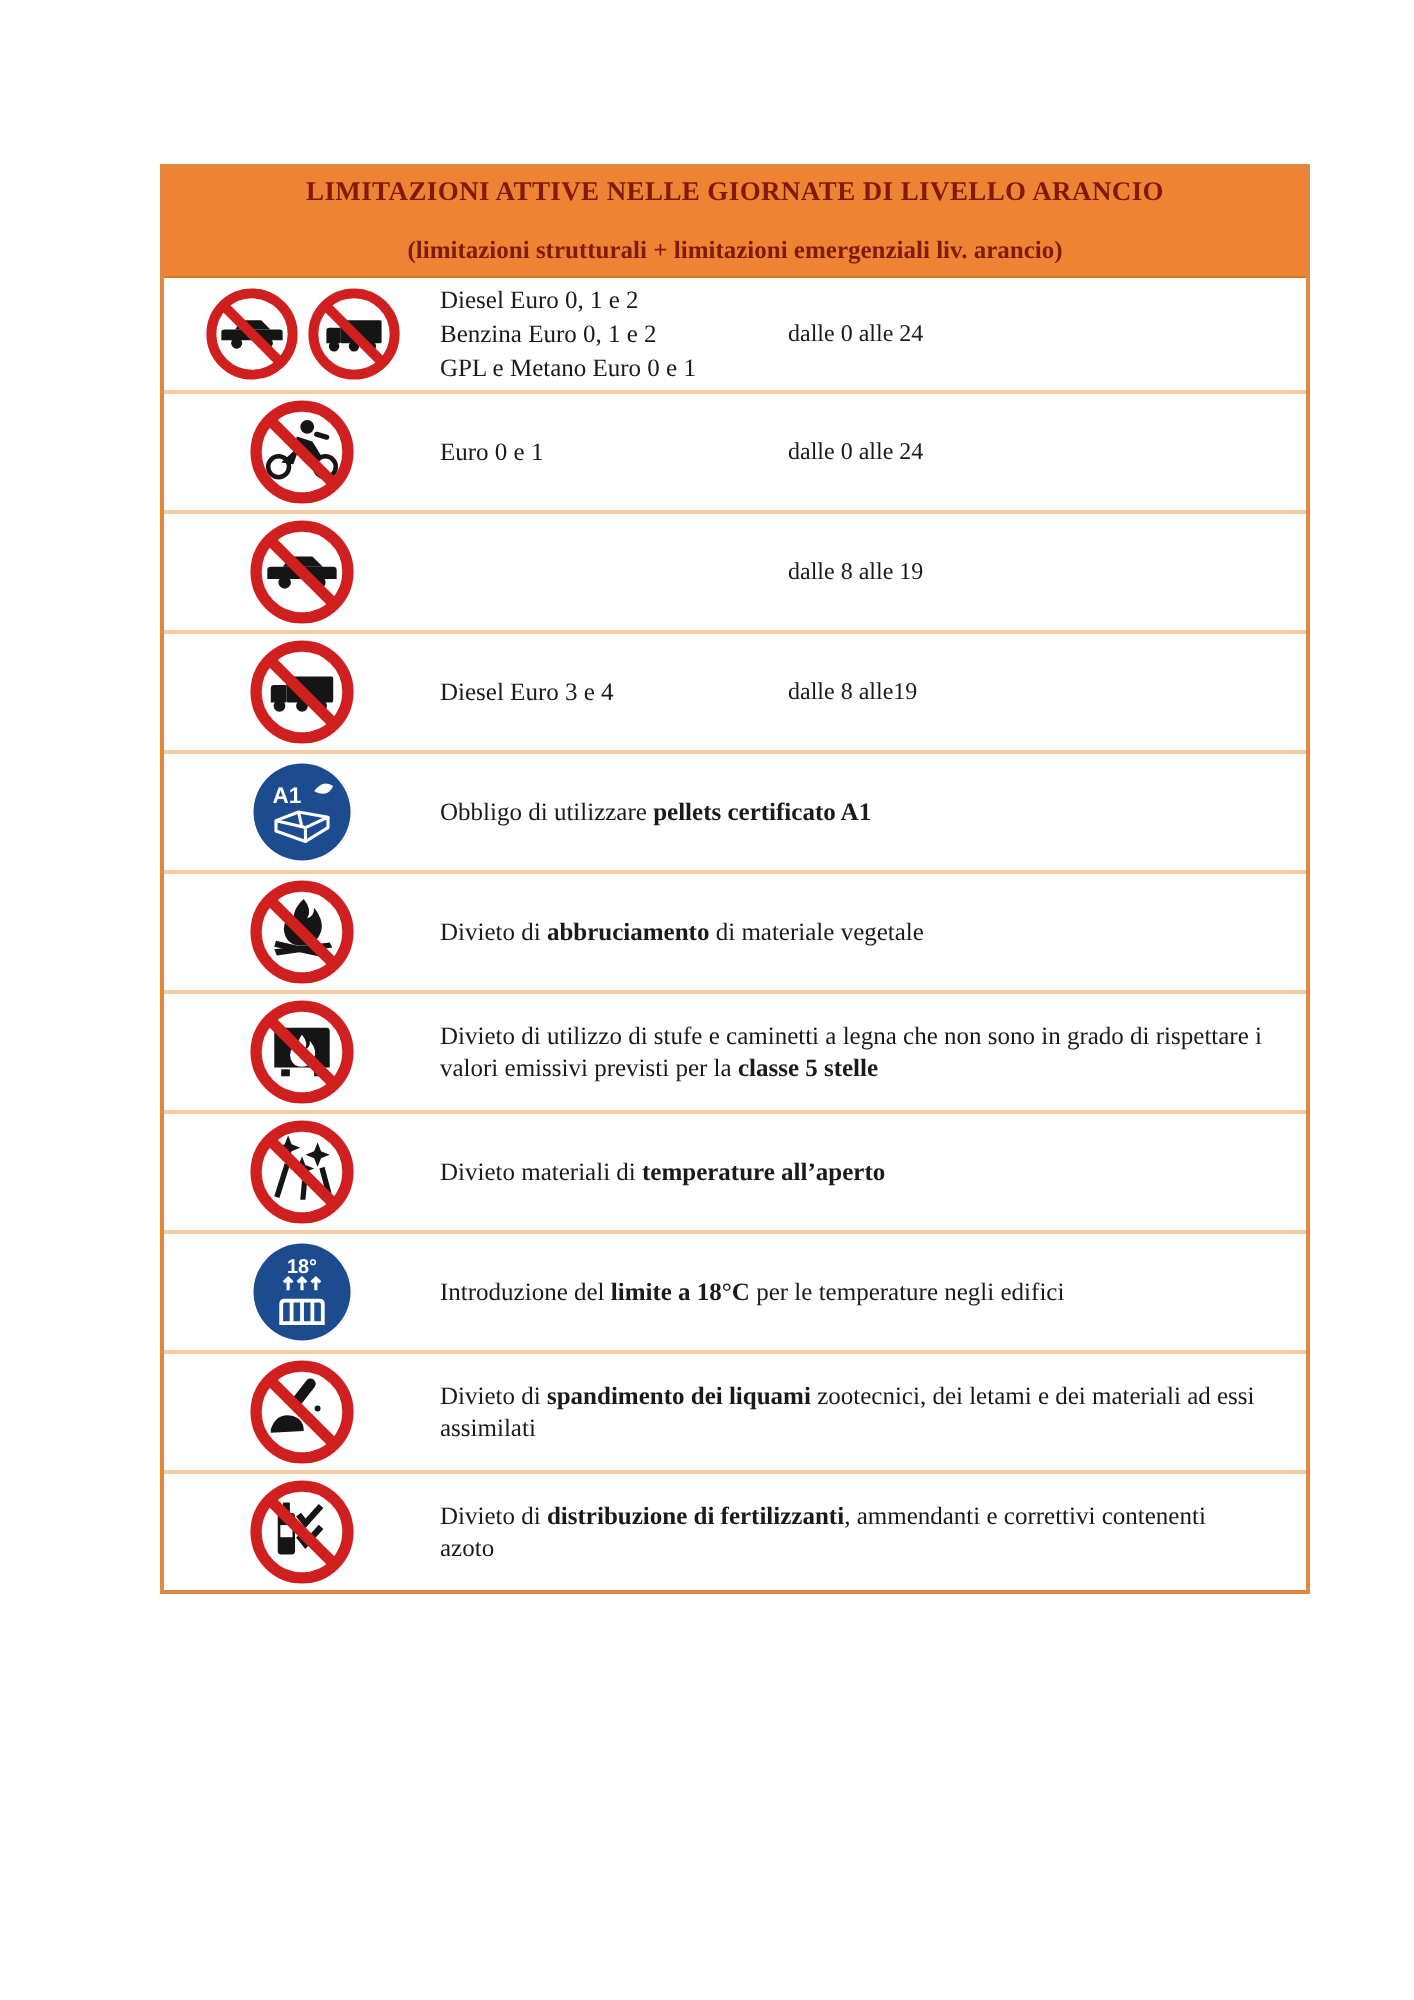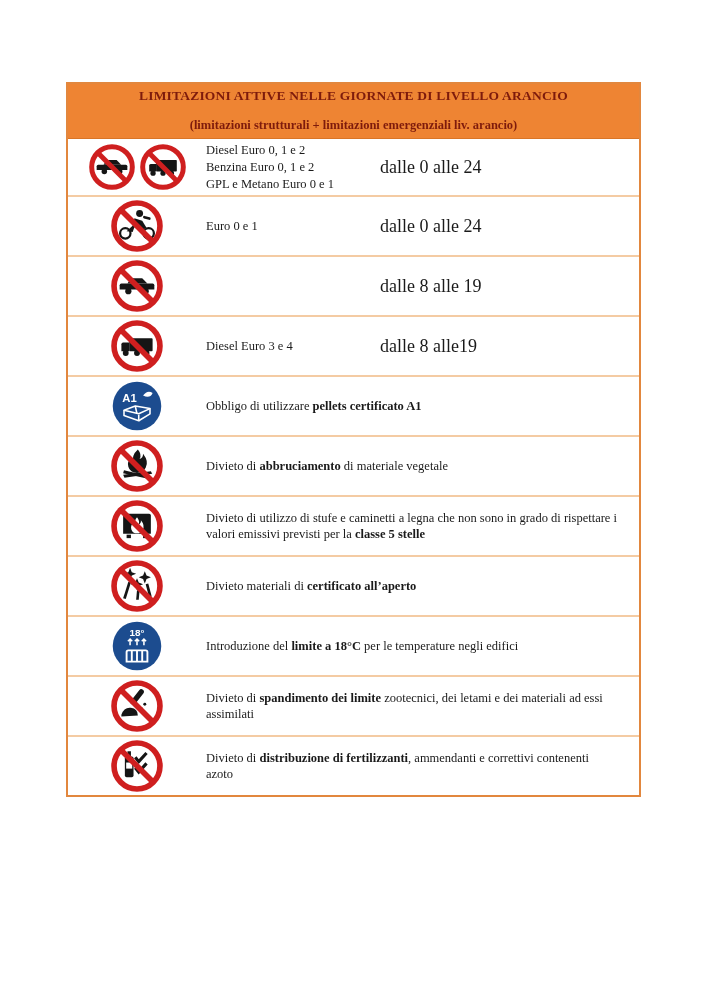--- a/index.html
+++ b/index.html
@@ -2,21 +2,21 @@
 <html><head>
 <meta charset="utf-8">
 <style>
   html,body { margin:0; padding:0; }
   body {
     width:707px; height:1000px; background:#ffffff; position:relative;
     font-family:"Liberation Serif","DejaVu Serif",serif; color:#1a1a1a;
     overflow:hidden;
   }
   .table {
-    position:absolute; left:66px; top:82px; width:575px;
+    position:absolute; left:80px; top:82px; width:575px;
     border:2px solid #e2873e; box-sizing:border-box; background:#fff;
   }
   .header {
     background:#ee8433; color:#7e1b0c; text-align:center;
     padding:4px 10px 5px; border-bottom:1px solid #d97527;
   }
   .header .title { font-weight:bold; font-size:13.5px; letter-spacing:.2px; }
   .header .subtitle { font-weight:bold; font-size:12.5px; margin-top:14px; }
   .row {
     position:relative; display:flex; align-items:center;
@@ -29,21 +29,21 @@
     justify-content:center; gap:5px;
   }
   .sign { display:inline-block; }
   .sign svg { width:100%; height:100%; display:block; }
   .text-cell {
     flex:1; font-size:12.5px; line-height:1.34; padding-right:20px;
   }
   .b { font-weight:bold;margin-top:20px; }
   .time {
     position:absolute; left:312px; top:50%; transform:translateY(-50%);
-    font-size:18px; white-space:nowrap;
+    font-size:12px; white-space:nowrap;
   }
 </style>
 </head>
 <body>
 
 <div class="table">
   <div class="header">
     <div class="title">LIMITAZIONI ATTIVE NELLE GIORNATE DI LIVELLO ARANCIO</div>
     <div class="subtitle">(limitazioni strutturali + limitazioni emergenziali liv. arancio)</div>
   </div>
@@ -237,21 +237,21 @@
     <path d="M40 28 l3 -1 4 15 -3 1 z"></path>
               </g>
 <g stroke="#cf1f1f" stroke-width="6.5" fill="none">
 <circle cx="30" cy="30" r="26.5"></circle>
                 <line x1="11.5" y1="11.5" x2="48.5" y2="48.5"></line>
               </g>
             </svg>
           </span>
         </div>
         <div class="text-cell">
-          <div><span>Divieto materiali di </span><span class="b">certificato all’aperto</span></div>
+          <div><span>Divieto materiali di </span><span class="b">temperature all’aperto</span></div>
         </div>
       </div>
       <div class="row">
         <div class="icon-cell">
           <span class="sign" style="height: 52px; width: 52px;">
             <svg viewBox="0 0 60 60" xmlns="http://www.w3.org/2000/svg">
     <circle cx="30" cy="30" r="28" fill="#1c4c8f"></circle>
     <text x="30" y="19" fill="#fff" font-family="Liberation Sans, sans-serif" font-size="11.5" font-weight="bold" text-anchor="middle">18°</text>
     <g stroke="#fff" stroke-width="1.8" fill="none">
     <path d="M22 29 v-7 m-2.5 2.5 l2.5 -2.5 2.5 2.5"></path>
@@ -284,21 +284,21 @@
                 <circle cx="24" cy="26" r="1.7"></circle>
               </g>
 <g stroke="#cf1f1f" stroke-width="6.5" fill="none">
 <circle cx="30" cy="30" r="26.5"></circle>
                 <line x1="11.5" y1="11.5" x2="48.5" y2="48.5"></line>
               </g>
             </svg>
           </span>
         </div>
         <div class="text-cell">
-          <div><span>Divieto di </span><span class="b">spandimento dei limite</span><span> zootecnici, dei letami e dei materiali ad essi assimilati</span></div>
+          <div><span>Divieto di </span><span class="b">spandimento dei liquami</span><span> zootecnici, dei letami e dei materiali ad essi assimilati</span></div>
         </div>
       </div>
       <div class="row">
         <div class="icon-cell">
           <span class="sign" style="height: 52px; width: 52px;">
             <svg viewBox="0 0 60 60" xmlns="http://www.w3.org/2000/svg">
 <circle cx="30" cy="30" r="26.5" fill="#fff"></circle>
               <g fill="#151515">
     <rect x="16" y="19" width="10" height="24" rx="2"></rect>
                 <rect x="19" y="13" width="4" height="6"></rect>

